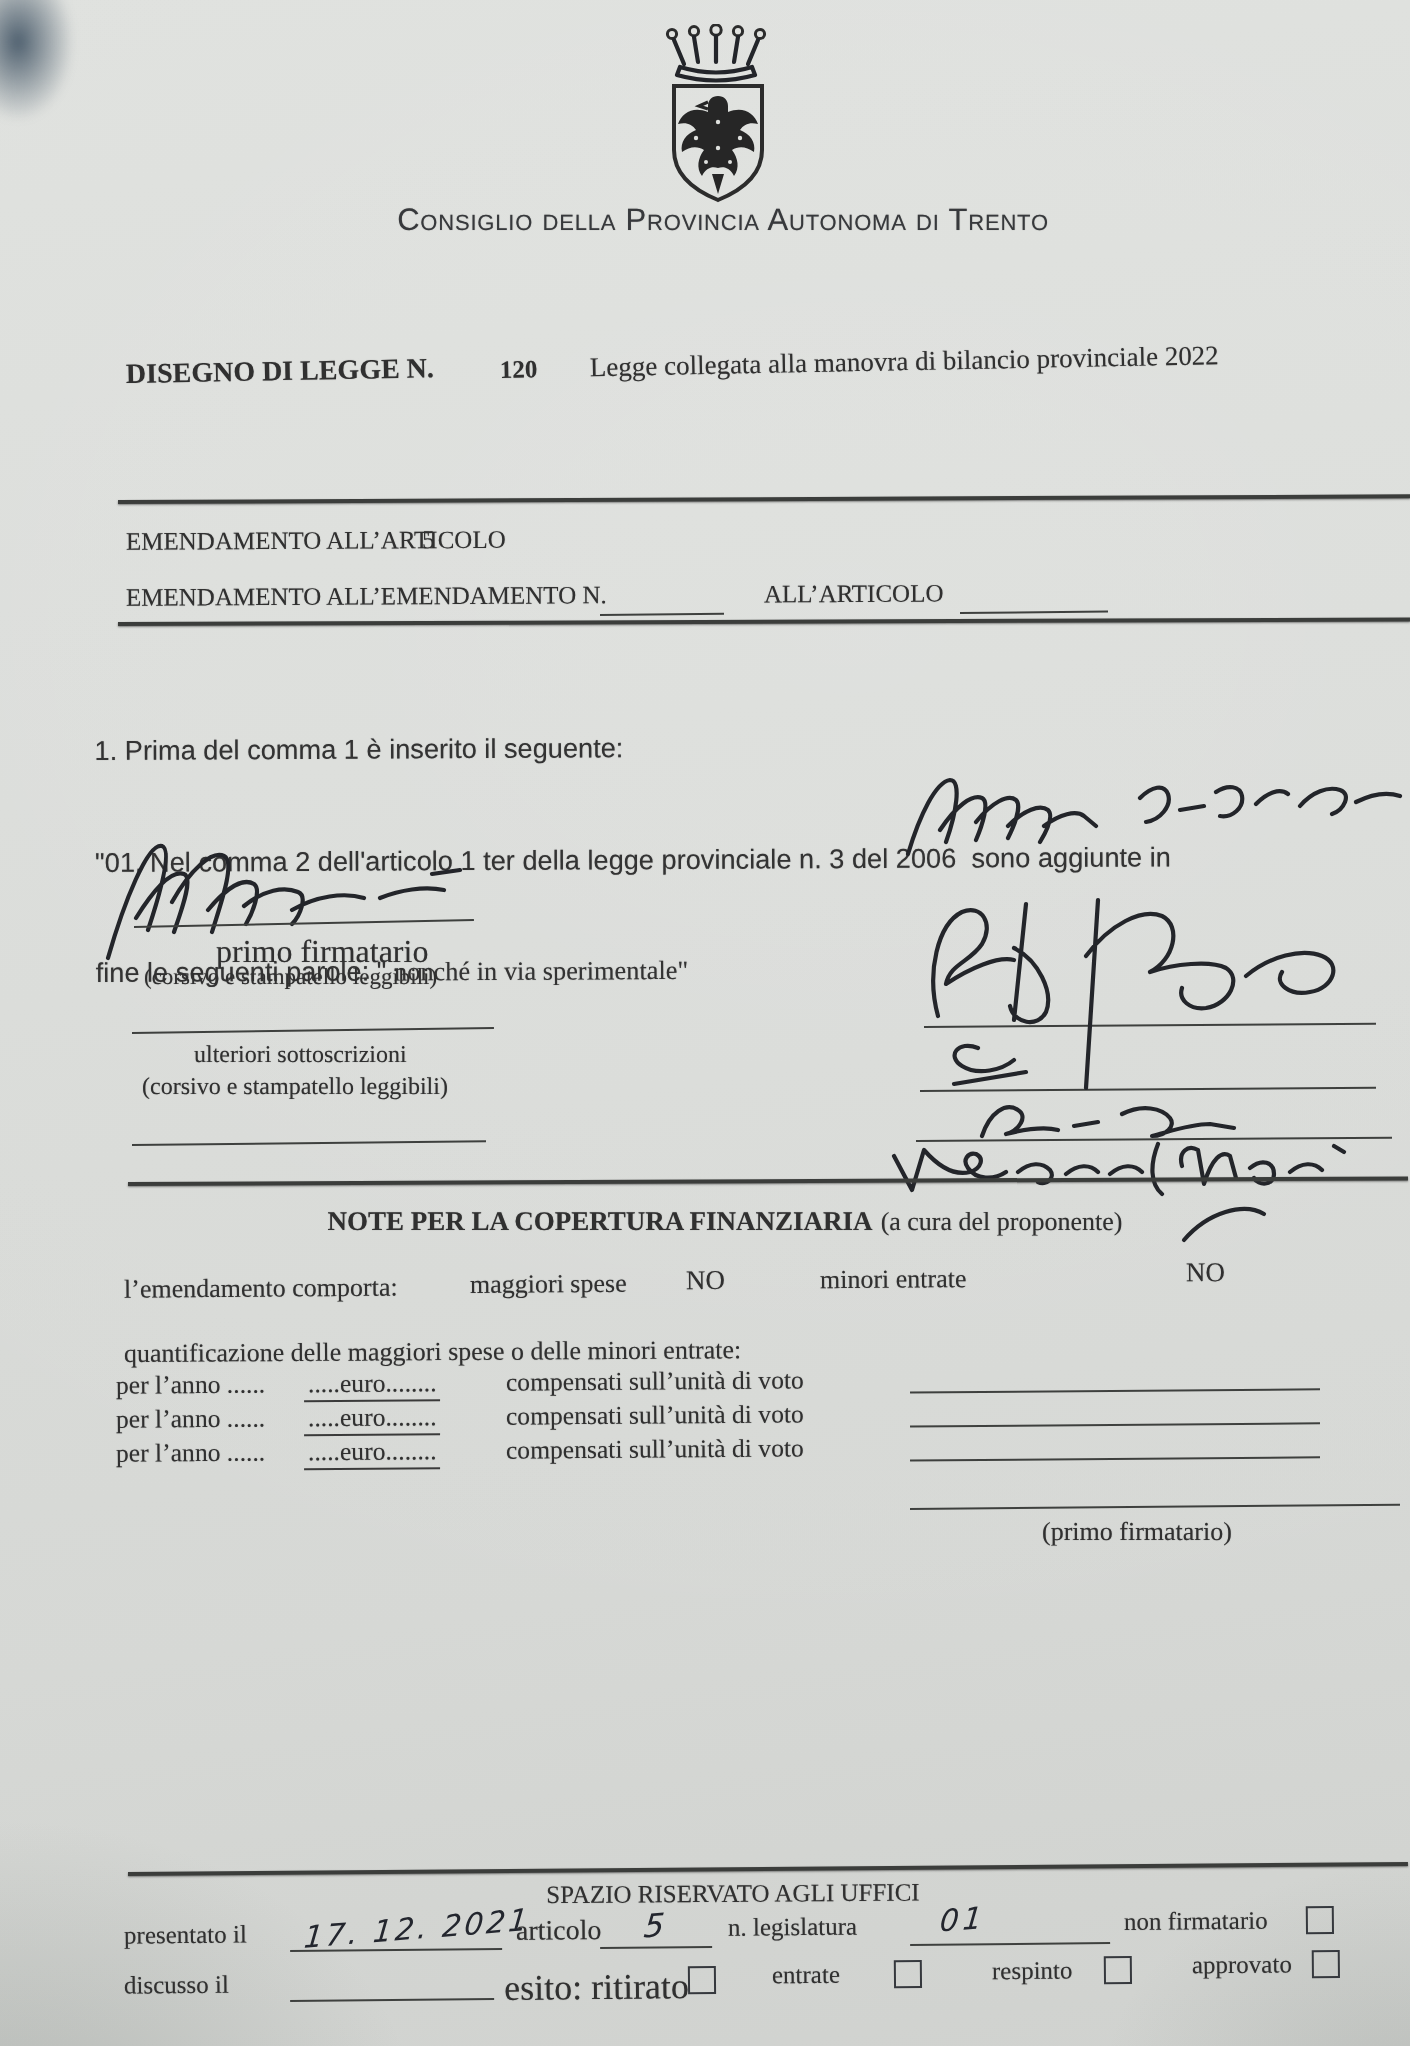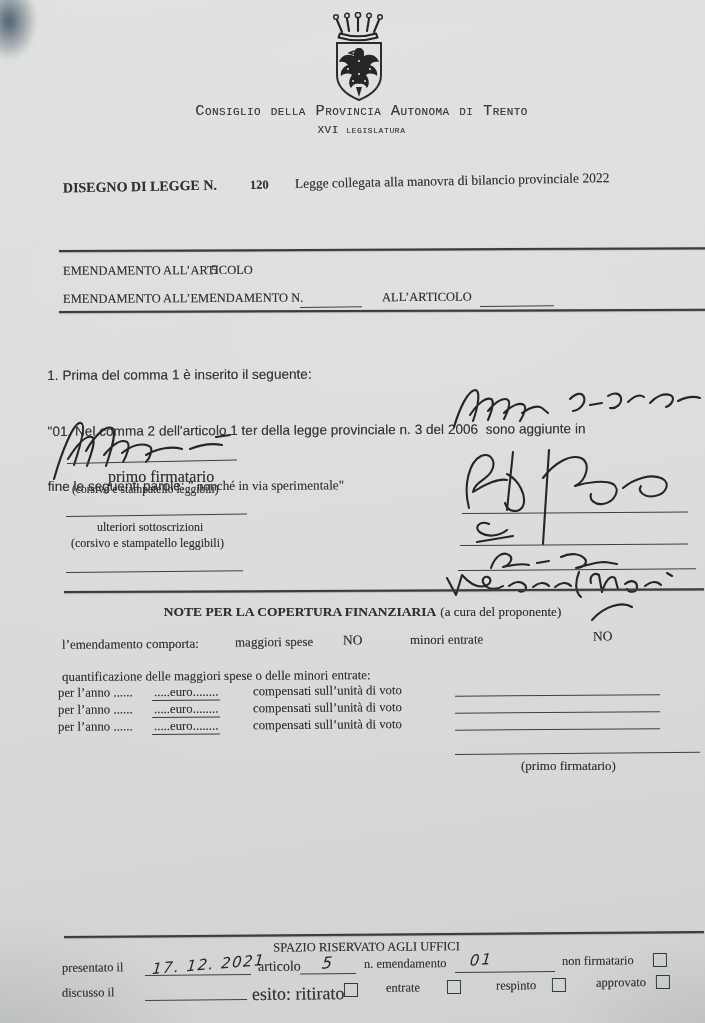--- a/index.html
+++ b/index.html
@@ -11,21 +11,21 @@
       radial-gradient(900px 700px at 60% 30%, rgba(255,255,255,0.10), transparent 80%),
       linear-gradient(172deg,#dfe1de 0%,#dadcd9 45%,#d6d8d5 75%,#d0d2cf 100%);
     font-family:"Liberation Serif",serif;color:#303030;
     text-shadow:0 0 0.5px rgba(48,48,48,0.45);
   }
   .smudge{position:absolute;left:-30px;top:-34px;width:78px;height:110px;
     background:radial-gradient(closest-side,rgba(70,88,104,0.95),rgba(70,88,104,0) 72%);
     filter:blur(2px);}
   .abs{position:absolute;}
   .ctr{left:0;right:0;text-align:center;}
-  .sc{font-family:Liberation Mono, monospace;font-variant:small-caps;color:#37393c;}
+  .sc{font-family:Liberation Sans, sans-serif;font-variant:small-caps;color:#37393c;}
   .serif{font-family:"Liberation Serif",serif;}
   .sans{font-family:"Liberation Sans",sans-serif;}
   .b{font-weight:bold;}
   .rule{position:absolute;height:2px;background:#3b3d3b;box-shadow:0 0.5px 1px rgba(60,60,60,0.6);transform-origin:left center;}
   .blank{position:absolute;height:0;border-top:1.6px solid #3e403e;transform-origin:left center;}
   .row{position:absolute;left:0;right:0;height:20px;transform-origin:40px center;}
   .cbx{position:absolute;width:12px;height:12px;border:1.6px solid #35383d;background:transparent;}
   .hand{font-family:"DejaVu Sans",sans-serif;font-style:italic;color:#23262e;display:inline-block;
     transform:rotate(-4deg) skewX(-10deg);text-shadow:none;}
   svg{display:block;}
@@ -56,21 +56,20 @@
         <circle cx="25" cy="20" r="1.1"></circle>
         <circle cx="14" cy="28" r="1.1"></circle>
         <circle cx="36" cy="28" r="1.1"></circle>
         <circle cx="25" cy="33" r="1.1"></circle>
         <circle cx="19" cy="40" r="1"></circle>
         <circle cx="31" cy="40" r="1"></circle>
       </g>
   </svg>
 
   <div class="abs ctr sc" style="top:102px;font-size:15.5px;letter-spacing:0.4px;padding-left:18px">Consiglio della Provincia Autonoma di Trento</div>
-  <div class="abs ctr sc" style="top:124px;font-size:11px;letter-spacing:0.6px;padding-left:18px">XVI legislatura</div>
 
   <div class="row" style="top:181px;transform:rotate(-1.1deg)">
     <span class="abs serif b" style="left:63px;font-size:14px">DISEGNO DI LEGGE N.</span>
     <span class="abs serif b" style="left:250px;top:1px;font-size:12.5px">120</span>
     <span class="abs serif" style="left:295px;font-size:13.5px">Legge collegata alla manovra di bilancio provinciale 2022</span>
   </div>
 
   <div class="rule" style="top:250px;left:59px;width:646px;transform:rotate(-0.25deg)"></div>
 
   <div class="row" style="top:264px;transform:rotate(-0.3deg)">
@@ -171,21 +170,21 @@
   <div class="rule" style="top:936px;left:64px;width:640px;transform:rotate(-0.45deg)"></div>
   <div class="abs ctr serif" style="top:940px;font-size:12.5px;padding-left:28px;transform:rotate(-0.4deg)">SPAZIO RISERVATO AGLI UFFICI</div>
 
   <div class="row" style="top:957px;height:24px;transform:rotate(-0.55deg)">
     <span class="abs serif" style="left:62px;top:4px;font-size:12.5px">presentato il</span>
     <span class="abs hand" style="left:152px;top:0;font-size:15px;letter-spacing:1.5px">17. 12. 2021</span>
     <span class="blank" style="left:145px;top:19px;width:106px"></span>
     <span class="abs serif" style="left:258px;top:4px;font-size:14px">articolo</span>
     <span class="abs hand" style="left:322px;top:-1px;font-size:16px">5</span>
     <span class="blank" style="left:300px;top:19px;width:56px"></span>
-    <span class="abs serif" style="left:364px;top:3px;font-size:12.5px">n. emendamento</span>
+    <span class="abs serif" style="left:364px;top:3px;font-size:12.5px">n. legislatura</span>
     <span class="abs hand" style="left:470px;top:-2px;font-size:15px;letter-spacing:2px">01</span>
     <span class="blank" style="left:455px;top:19px;width:100px"></span>
     <span class="abs serif" style="left:562px;top:2px;font-size:12.5px">non firmatario</span>
     <span class="cbx" style="left:653px;top:2px"></span>
   </div>
 
   <div class="row" style="top:981px;height:24px;transform:rotate(-0.55deg)">
     <span class="abs serif" style="left:62px;top:5px;font-size:12.5px">discusso il</span>
     <span class="abs hand" style="left:160px;top:1px;font-size:14px"></span>
     <span class="blank" style="left:145px;top:20px;width:102px"></span>

